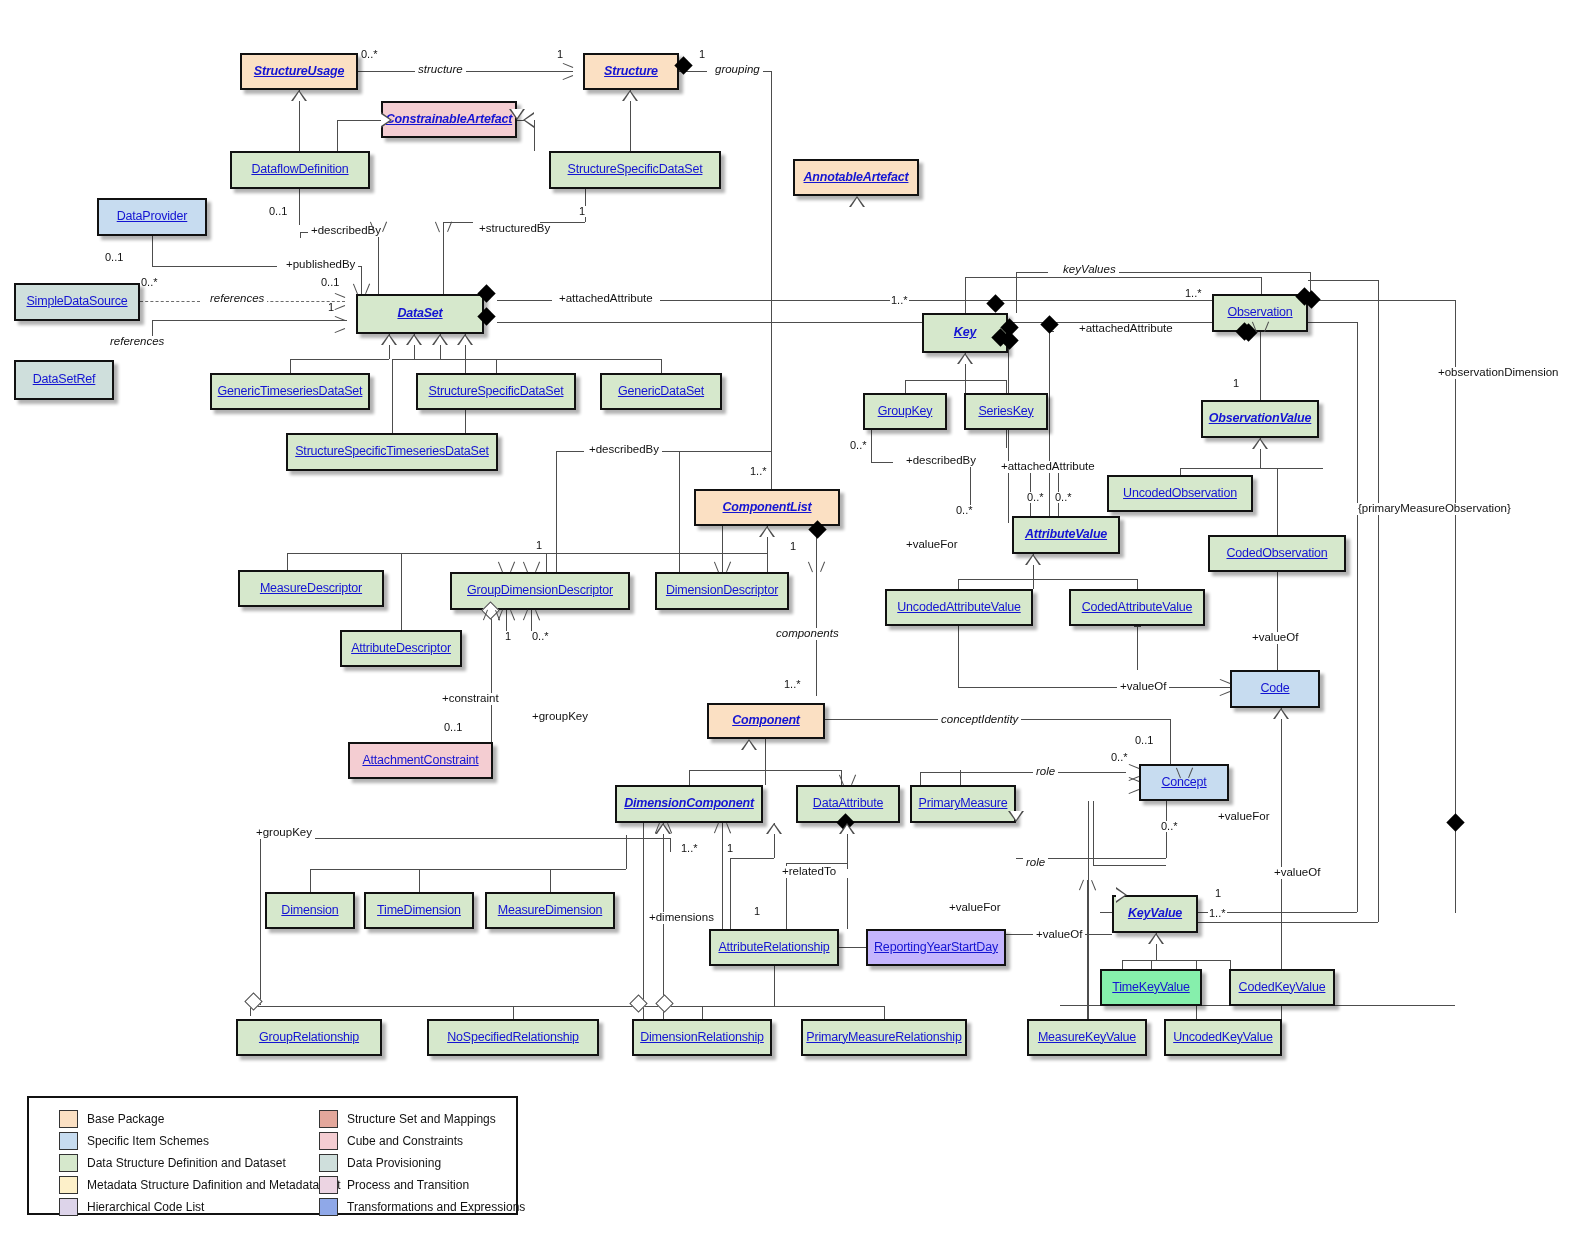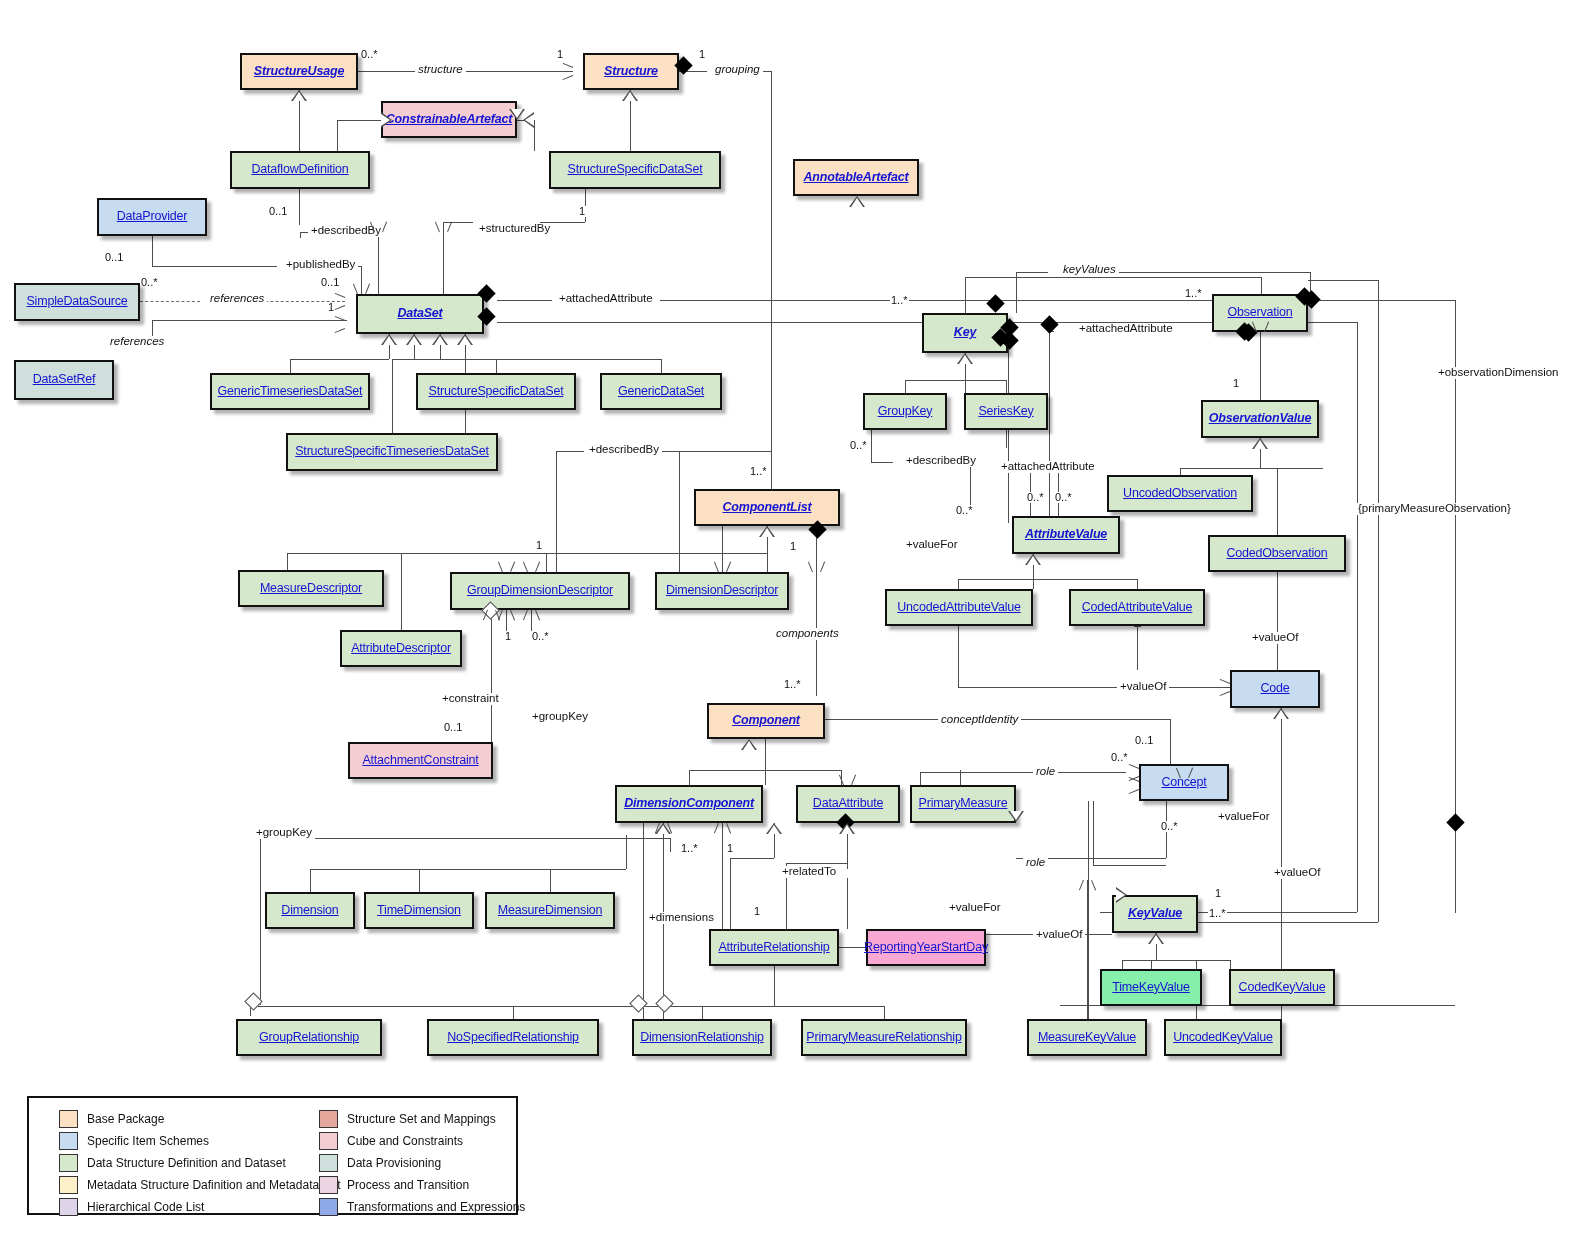--- a/index.html
+++ b/index.html
@@ -351,21 +351,21 @@
       </div>
       <div class="node" style="left: 485px; top: 892px; width: 130px; height: 37px; background: rgb(214, 232, 204);">
         <span>MeasureDimension</span>
       </div>
       <div class="node it" style="left: 1112px; top: 895px; width: 86px; height: 38px; background: rgb(214, 232, 204);">
         <span>KeyValue</span>
       </div>
       <div class="node" style="left: 709px; top: 929px; width: 130px; height: 37px; background: rgb(214, 232, 204);">
         <span>AttributeRelationship</span>
       </div>
-      <div class="node" style="left: 866px; top: 929px; width: 120px; height: 37px; background: #f9a8d4;">
+      <div class="node" style="left: 866px; top: 929px; width: 140px; height: 37px; background: #c4b5fd;">
         <span>ReportingYearStartDay</span>
       </div>
       <div class="node" style="left: 1100px; top: 969px; width: 102px; height: 37px; background: #86efac;">
         <span>TimeKeyValue</span>
       </div>
       <div class="node" style="left: 1229px; top: 969px; width: 106px; height: 37px; background: rgb(214, 232, 204);">
         <span>CodedKeyValue</span>
       </div>
       <div class="node" style="left: 236px; top: 1019px; width: 146px; height: 37px; background: rgb(214, 232, 204);">
         <span>GroupRelationship</span>

